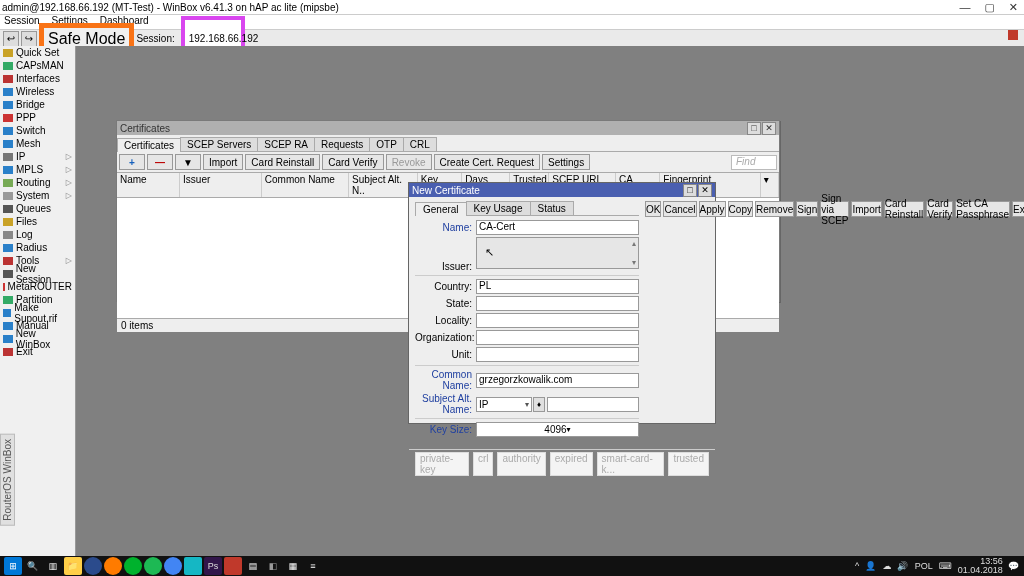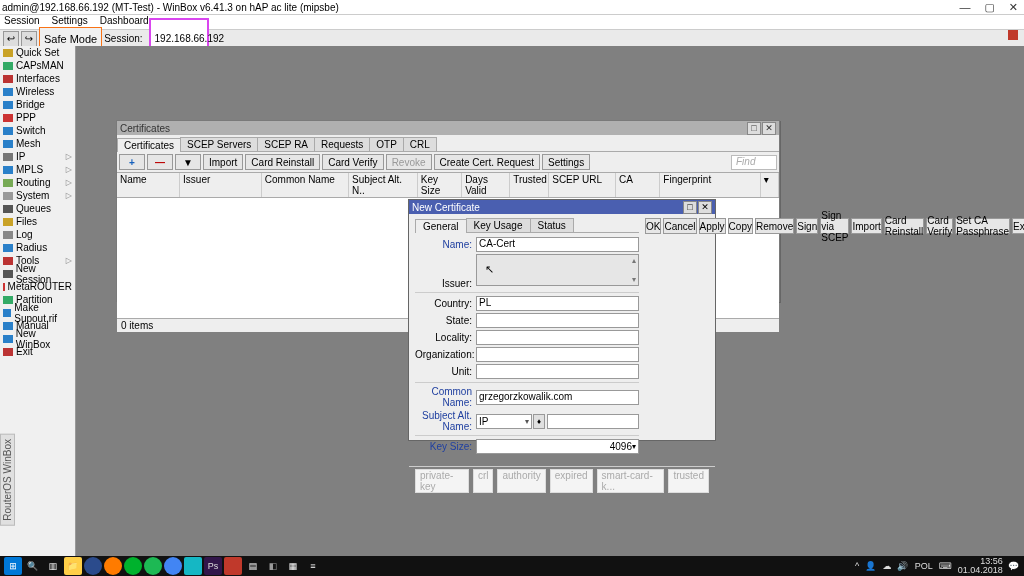--- a/index.html
+++ b/index.html
@@ -3,22 +3,22 @@
 <meta charset="utf-8">
 <style>
   html,body{margin:0;padding:0;font-family:Tahoma,Arial,sans-serif;font-size:10px;background:#808080;overflow:hidden;color:#000}
   .title-bar{height:14px;background:#fff;display:flex;align-items:center;justify-content:space-between;padding:0 2px;border-bottom:1px solid #ccc}
   .title-text{font-size:10px}
   .title-ctrls{display:flex;gap:14px;padding-right:4px}
   .title-ctrls span{font-size:11px;color:#333;cursor:default}
   .menu-bar{height:14px;background:#fff;display:flex;padding:0 4px;gap:12px;border-bottom:1px solid #ccc;font-size:10px}
   .tool-row{height:17px;background:#eaeaea;display:flex;align-items:center;padding:0 3px;gap:2px;border-bottom:1px solid #bbb}
   .tool-btn{width:14px;height:14px;border:1px solid #999;background:#ddd;display:flex;align-items:center;justify-content:center;font-size:10px}
-  .safe{border:1px solid #f97316;background:#f0f0f0;padding:4px 4px;height:14px;display:flex;align-items:center;font-size:11px}
-  .sess-box{border:2px solid #d946ef;background:#fff;padding:12px 4px;height:14px;display:flex;align-items:center;font-size:10px;margin-left:4px;width:40px}
+  .safe{border:5px solid #f97316;background:#f0f0f0;padding:4px 4px;height:14px;display:flex;align-items:center;font-size:16px}
+  .sess-box{border:4px solid #d946ef;background:#fff;padding:12px 4px;height:14px;display:flex;align-items:center;font-size:10px;margin-left:4px;width:40px}
   .red-sq{position:absolute;top:30px;right:6px;width:10px;height:10px;background:#c0392b}
   .workspace{position:absolute;top:46px;left:0;right:0;bottom:20px;background:#808080}
   .sidebar{position:absolute;left:0;top:0;width:75px;bottom:0;background:#f0f0f0;border-right:1px solid #999;font-size:10px}
   .side-item{display:flex;align-items:center;gap:3px;padding:1px 3px;height:11px;cursor:default}
   .side-item .exp{margin-left:auto;color:#888;font-size:8px}
   .ic{width:10px;height:8px;display:inline-block}
   .vtext{position:absolute;left:0;bottom:30px;writing-mode:vertical-rl;transform:rotate(180deg);font-size:10px;color:#555;background:#e0e0e0;padding:4px 1px;border:1px solid #bbb}
   
   .win{position:absolute;background:#eee;border:1px solid #7a7a7a;box-shadow:1px 1px 0 rgba(0,0,0,.2)}
   .win-title{height:14px;background:#b0b0b0;color:#333;display:flex;align-items:center;justify-content:space-between;padding:0 3px;font-size:10px}
@@ -239,21 +239,21 @@
         <div style="width: 32px;">Trusted</div>
         <div style="width: 64px;">SCEP URL</div>
         <div style="width: 40px;">CA</div>
         <div style="width: 100px;">Fingerprint</div>
         <div style="width: 12px;">▾</div>
       </div>
     <div class="grid-body"></div>
     <div class="status-line">0 items</div>
   </div>
 
-  <div class="dlg" style="left:408px;top:153px;width:306px;height:240px">
+  <div class="dlg" style="left:408px;top:136px;width:306px;height:240px">
     <div class="dlg-title">
       <span>New Certificate</span>
       <div class="ctrls">
           <span>□</span>
           <span>✕</span>
         </div>
     </div>
     <div class="dlg-body">
       <div class="form-area">
         <div class="dlg-tabs">
@@ -304,21 +304,21 @@
             <div class="combo">
               <span>IP</span>
               <span class="ar">▾</span>
             </div>
             <div class="spin">♦</div>
             <div class="inp" style="flex:1;margin-left:2px"></div>
           </div>
         <div class="hr-sep"></div>
         <div class="row">
             <div class="lbl blue">Key Size:</div>
-            <div class="inp" style="display:flex;justify-content:flex-end;align-items:center">
+            <div class="inp" style="display:flex;justify-content:center;align-items:center">
               <span>4096</span>
               <span style="font-size:8px">▾</span>
             </div>
           </div>
       </div>
       <div class="btn-col" id="btn-col">
           <div class="dbtn">OK</div>
           <div class="dbtn">Cancel</div>
           <div class="dbtn">Apply</div>
           <div class="dbtn">Copy</div>

